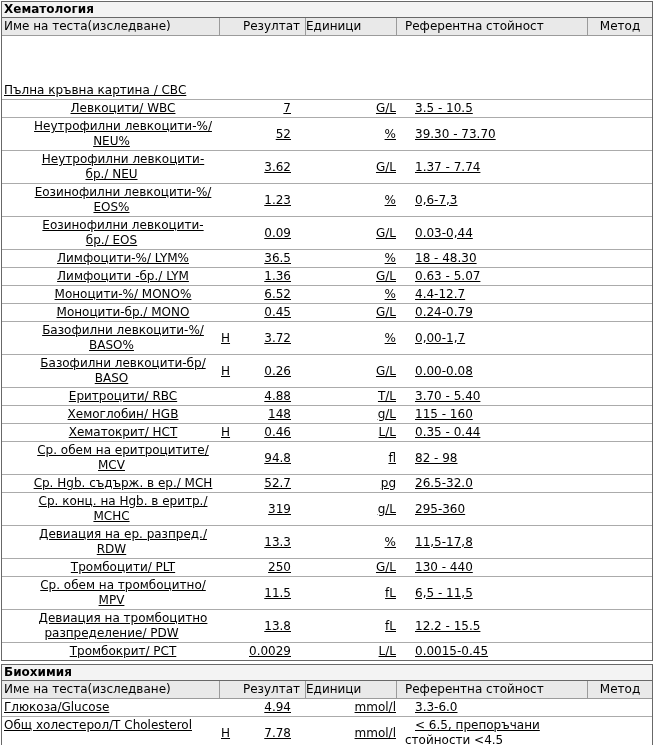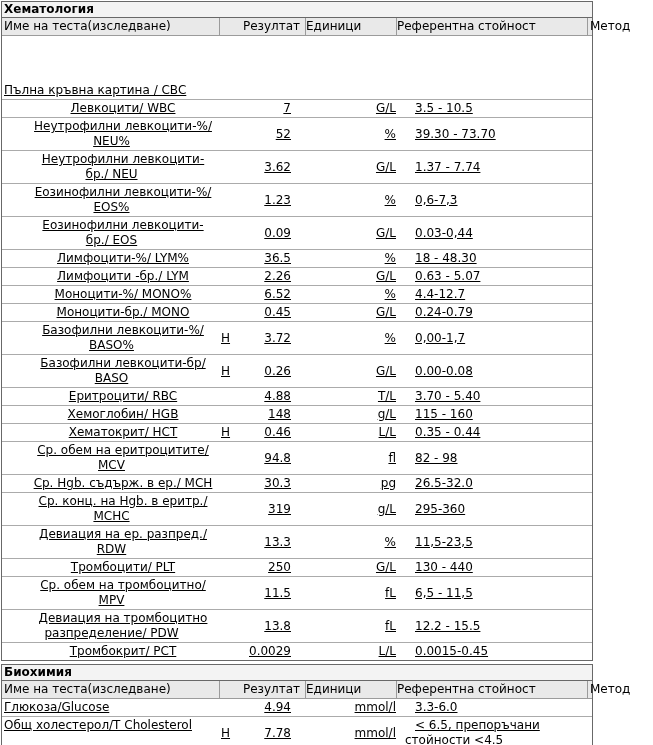--- a/index.html
+++ b/index.html
@@ -14,21 +14,21 @@
   body{
     width:653px;
     font-family:"DejaVu Sans","Liberation Sans",sans-serif;
     font-size:12px;
     color:var(--text);
     -webkit-font-smoothing:antialiased;
   }
   .report{width:653px;padding-top:1px;}
   .lab-section{
     box-sizing:border-box;
-    width:592px;
+    width:652px;
     margin-left:1px;
     border:1px solid var(--outer-border);
     background:#ffffff;
   }
   .lab-section + .lab-section{margin-top:3px;}
   .section-title{
     background:var(--title-bg);
     font-weight:bold;
     line-height:13px;
     padding:1px 2px 1px 2px;
@@ -38,22 +38,22 @@
     display:grid;
     grid-template-columns:217px 86px 91px 191px 1fr;
     background:var(--header-bg);
     border-bottom:1px solid var(--header-border);
     line-height:14px;
   }
   .col-h{padding:1px 2px 2px 2px;}
   .col-h + .col-h{border-left:1px solid var(--header-border);}
   .col-h.h-result{text-align:right;padding-right:5px;}
   .col-h.h-units{padding-left:0;}
-  .col-h.h-ref{padding-left:0;}
-  .col-h.h-method{}
+  .col-h.h-ref{padding-left:8px;}
+  .col-h.h-method{text-align:center;}
   .tbody{width:100%;text-decoration:underline;}
   .row{border-bottom:1px solid var(--row-border);}
   .tbody .row:last-child{border-bottom:none;}
   .spacer-row{height:47px;border-bottom:none;}
   .group-row{line-height:15px;padding:0 2px 1px 2px;}
   .test-row{
     display:grid;
     grid-template-columns:217px 24px 62px 91px 191px 1fr;
     align-items:center;
     line-height:15px;
@@ -139,21 +139,21 @@
     <div class="cell c-name indent">Лимфоцити-%/ LYM%</div>
     <div class="cell c-flag"></div>
     <div class="cell c-result">36.5</div>
     <div class="cell c-units">%</div>
     <div class="cell c-ref">18 - 48.30</div>
     <div class="cell c-method"></div>
   </div>
         <div class="row test-row">
     <div class="cell c-name indent">Лимфоцити -бр./ LYM</div>
     <div class="cell c-flag"></div>
-    <div class="cell c-result">2.26</div>
+    <div class="cell c-result">1.36</div>
     <div class="cell c-units">G/L</div>
     <div class="cell c-ref">0.63 - 5.07</div>
     <div class="cell c-method"></div>
   </div>
         <div class="row test-row">
     <div class="cell c-name indent">Моноцити-%/ MONO%</div>
     <div class="cell c-flag"></div>
     <div class="cell c-result">6.52</div>
     <div class="cell c-units">%</div>
     <div class="cell c-ref">4.4-12.7</div>
@@ -214,41 +214,41 @@
 MCV</div>
     <div class="cell c-flag"></div>
     <div class="cell c-result">94.8</div>
     <div class="cell c-units">fl</div>
     <div class="cell c-ref">82 - 98</div>
     <div class="cell c-method"></div>
   </div>
         <div class="row test-row">
     <div class="cell c-name indent">Ср. Hgb. съдърж. в ер./ MCH</div>
     <div class="cell c-flag"></div>
-    <div class="cell c-result">30.3</div>
+    <div class="cell c-result">52.7</div>
     <div class="cell c-units">pg</div>
     <div class="cell c-ref">26.5-32.0</div>
     <div class="cell c-method"></div>
   </div>
         <div class="row test-row">
     <div class="cell c-name indent">Ср. конц. на Hgb. в еритр./
 MCHC</div>
     <div class="cell c-flag"></div>
     <div class="cell c-result">319</div>
     <div class="cell c-units">g/L</div>
     <div class="cell c-ref">295-360</div>
     <div class="cell c-method"></div>
   </div>
         <div class="row test-row">
     <div class="cell c-name indent">Девиация на ер. разпред./
 RDW</div>
     <div class="cell c-flag"></div>
     <div class="cell c-result">13.3</div>
     <div class="cell c-units">%</div>
-    <div class="cell c-ref">11,5-23,5</div>
+    <div class="cell c-ref">11,5-17,8</div>
     <div class="cell c-method"></div>
   </div>
         <div class="row test-row">
     <div class="cell c-name indent">Тромбоцити/ PLT</div>
     <div class="cell c-flag"></div>
     <div class="cell c-result">250</div>
     <div class="cell c-units">G/L</div>
     <div class="cell c-ref">130 - 440</div>
     <div class="cell c-method"></div>
   </div>

